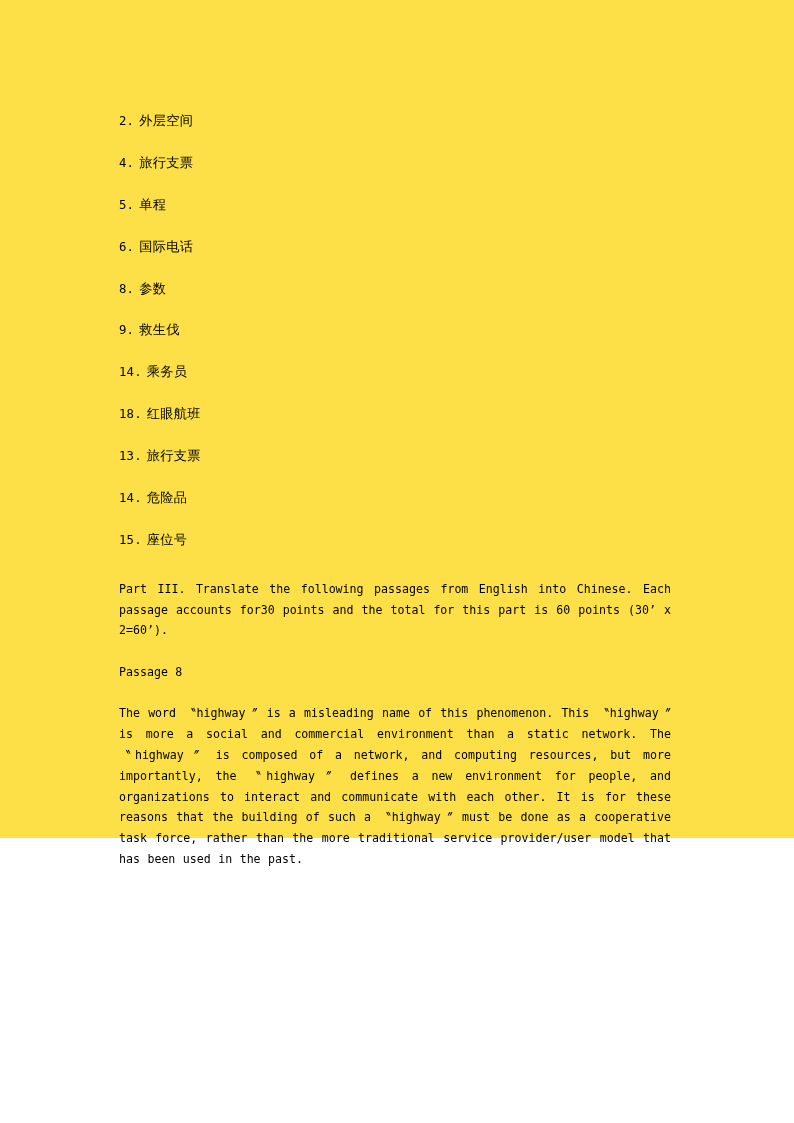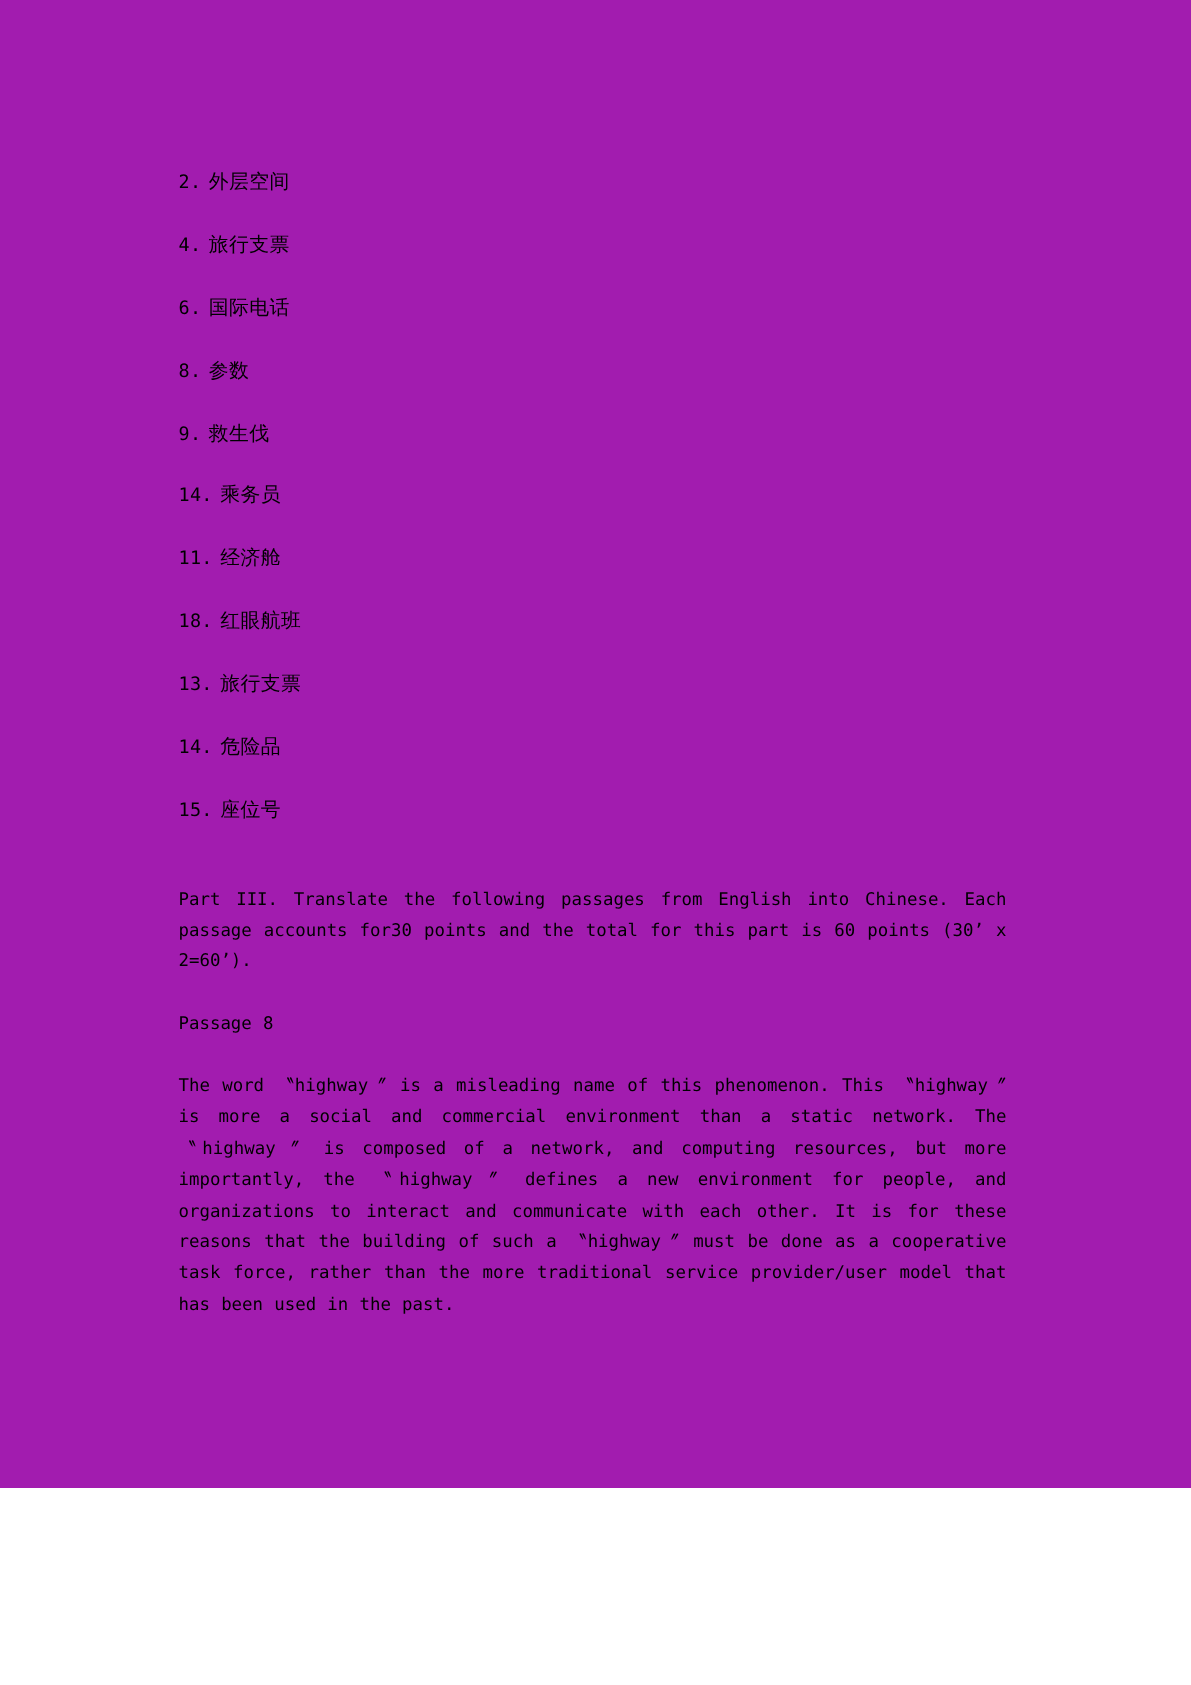--- a/index.html
+++ b/index.html
@@ -15,22 +15,22 @@
     font-family: "DejaVu Sans Mono", "Liberation Mono", monospace;
     color: #000000;
     -webkit-font-smoothing: none;
   }
 
   .page {
     position: absolute;
     left: 0;
     top: 0;
     width: 794px;
-    height: 992px;
-    background: #a21caf;
+    height: 838px;
+    background: #fde047;
   }
 
   .content {
     position: absolute;
     left: 119px;
     top: 113px;
     width: 552px;
   }
 
   
@@ -64,21 +64,21 @@
     font-family: "DejaVu Sans Mono", "Liberation Mono", monospace;
     font-size: 11.6px;
     line-height: 20.8px;
     text-align: justify;
     text-justify: inter-word;
     margin: 0;
     width: 552px;
     word-spacing: 0.5px;
   }
   .para-instructions {
-    margin-top: 15px;
+    margin-top: 5px;
   }
   .para-passage-label {
     margin-top: 20.5px;
   }
   .para-passage-body {
     margin-top: 20.5px;
   }
   .para-passage-body {
     text-align: justify;
     margin-top: 21px;
@@ -95,33 +95,33 @@
   <div class="content">
 
     <ul class="vocab-list">
       <li class="vocab-item">
         <span class="vocab-num">2.</span><span class="vocab-term">外层空间</span>
       </li>
       <li class="vocab-item">
         <span class="vocab-num">4.</span><span class="vocab-term">旅行支票</span>
       </li>
       <li class="vocab-item">
+        <span class="vocab-num">5.</span><span class="vocab-term">单程</span>
+      </li>
+      <li class="vocab-item">
         <span class="vocab-num">6.</span><span class="vocab-term">国际电话</span>
       </li>
       <li class="vocab-item">
         <span class="vocab-num">8.</span><span class="vocab-term">参数</span>
       </li>
       <li class="vocab-item">
         <span class="vocab-num">9.</span><span class="vocab-term">救生伐</span>
       </li>
       <li class="vocab-item">
         <span class="vocab-num">14.</span><span class="vocab-term">乘务员</span>
-      </li>
-      <li class="vocab-item">
-        <span class="vocab-num">11.</span><span class="vocab-term">经济舱</span>
       </li>
       <li class="vocab-item">
         <span class="vocab-num">18.</span><span class="vocab-term">红眼航班</span>
       </li>
       <li class="vocab-item">
         <span class="vocab-num">13.</span><span class="vocab-term">旅行支票</span>
       </li>
       <li class="vocab-item">
         <span class="vocab-num">14.</span><span class="vocab-term">危险品</span>
       </li>

